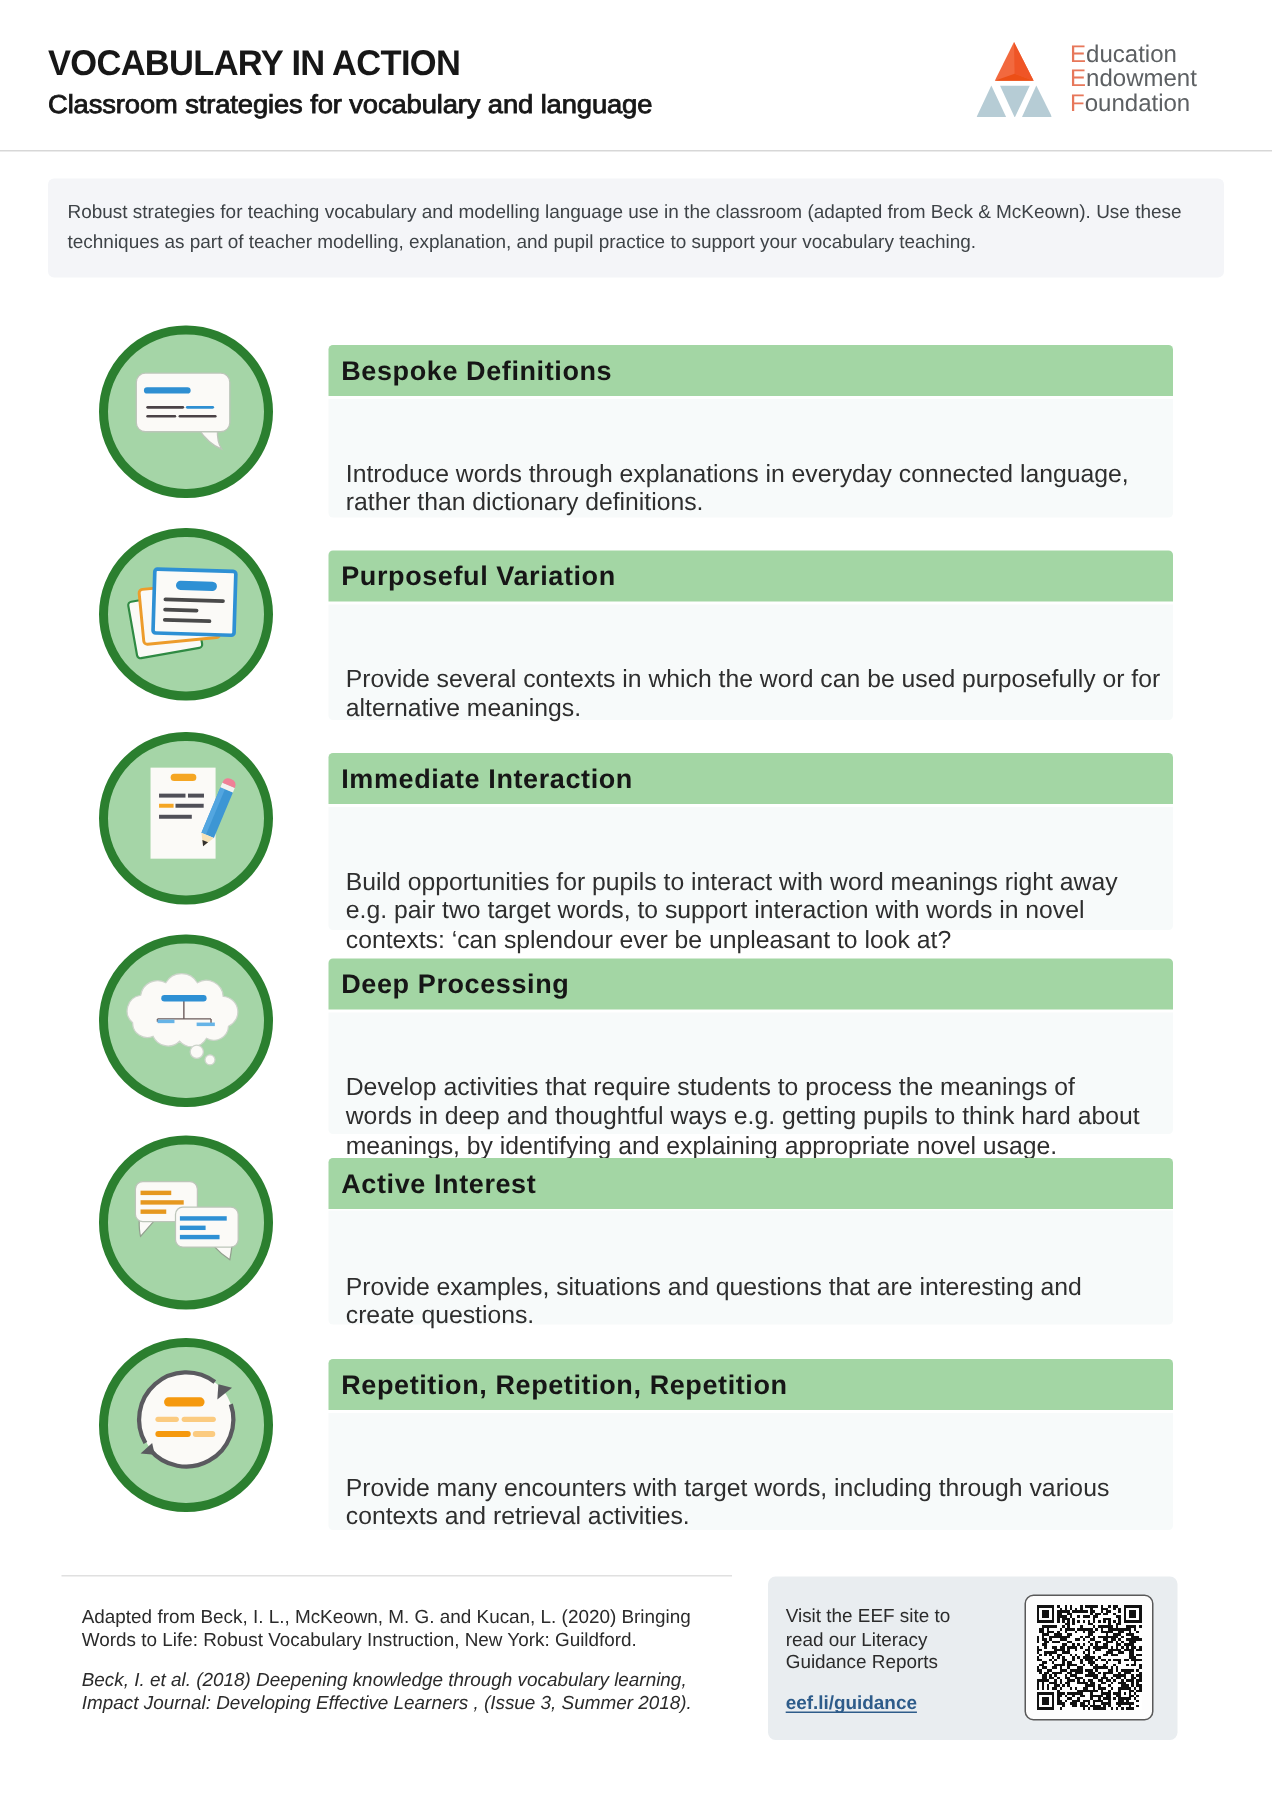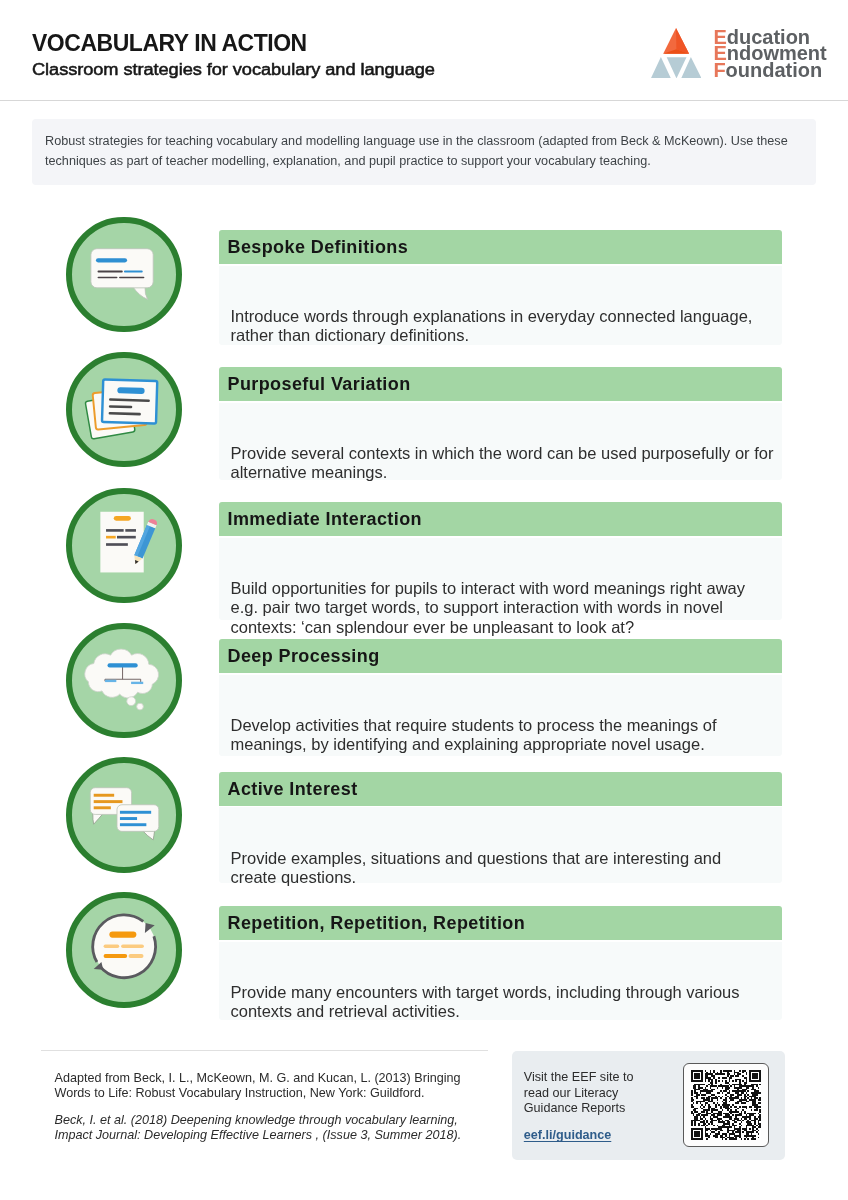--- a/index.html
+++ b/index.html
@@ -20,22 +20,22 @@
                transform:scaleX(0.966); transform-origin:left center; }
   .hdr-sub   { position:absolute; left:31.6px; top:58.9px; font-size:17.3px; font-weight:400;
                line-height:21px; color:#171717; letter-spacing:-0.004em;
                -webkit-text-stroke:0.55px #171717;
                transform:scaleX(1.055); transform-origin:left center; }
   .hdr-rule  { position:absolute; left:0; top:99.5px; width:848px; height:1px; background:#d7d7d7; }
 
   
   .logo { position:absolute; left:650.8px; top:27.7px; width:150px; height:52px; }
   .logo-mark { position:absolute; left:0; top:0; width:50.4px; height:50.4px; }
-  .logo-text { position:absolute; left:62.6px; top:1px; font-size:20px; line-height:16.8px;
-               color:#5d6063; font-weight:700; white-space:nowrap; }
+  .logo-text { position:absolute; left:62.6px; top:1px; font-size:16px; line-height:16.8px;
+               color:#5d6063; font-weight:400; white-space:nowrap; }
   .logo-text .e { color:#e7775a; }
 
   
   .intro { position:absolute; left:32px; top:119px; width:784px; height:66px;
            background:#f4f5f8; border-radius:4px; }
   .intro p { position:absolute; left:13px; top:11.5px; width:750px;
              font-size:12.65px; line-height:20.3px; color:#3e4347; }
 
   
   .rows { position:absolute; left:0; top:0; width:848px; }
@@ -217,20 +217,21 @@
   </g>
             </svg>
           </div>
         </div>
         <div class="bar" style="top:639px">
           <span>Deep Processing</span>
         </div>
         <div class="box" style="top:674.5px;height:81.5px">
           <p>
             <span class="bl">Develop activities that require students to process the meanings of</span>
+            <span class="bl">words in deep and thoughtful ways e.g. getting pupils to think hard about</span>
             <span class="bl">meanings, by identifying and explaining appropriate novel usage.</span>
           </p>
         </div>
       </div>
       <div class="row" style="top: 0px;">
         <div class="circle" style="top:757px">
           <div class="ic">
             <svg width="118" height="118" viewBox="0 0 118 118">
   <g>
     <path d="M27.4 58.5 Q27.2 65.5 28.3 69.7 Q33.2 64.2 38.2 58.5 Z" fill="#fbfaf7" stroke="#93a08f" stroke-width="0.85"></path>
@@ -283,21 +284,21 @@
           <p>
             <span class="bl">Provide many encounters with target words, including through various</span>
             <span class="bl">contexts and retrieval activities.</span>
           </p>
         </div>
       </div>
     </div>
 
   <div class="foot-rule"></div>
   <div class="refs">
-    <p class="r1">Adapted from Beck, I. L., McKeown, M. G. and Kucan, L. (2013) Bringing Words to Life: Robust Vocabulary Instruction, New York: Guildford.</p>
+    <p class="r1">Adapted from Beck, I. L., McKeown, M. G. and Kucan, L. (2020) Bringing Words to Life: Robust Vocabulary Instruction, New York: Guildford.</p>
     <p class="r2">Beck, I. et al. (2018) Deepening knowledge through vocabulary learning, Impact Journal: Developing Effective Learners , (Issue 3, Summer 2018).</p>
   </div>
   <div class="qrbox">
     <div class="qr-cap">Visit the EEF site to read our Literacy Guidance Reports</div>
     <div class="qr-link">eef.li/guidance</div>
     <div class="qr-img" id="qr">
         <svg viewBox="0 0 41 41" xmlns="http://www.w3.org/2000/svg" shape-rendering="crispEdges">
           <rect width="41" height="41" fill="#fff"></rect>
           <path fill="#111" d="M0 0h7v1h-7zM8 0h1v1h-1zM11 0h1v1h-1zM13 0h1v1h-1zM17 0h1v1h-1zM19 0h5v1h-5zM25 0h1v1h-1zM28 0h1v1h-1zM30 0h2v1h-2zM34 0h7v1h-7zM0 1h1v1h-1zM6 1h1v1h-1zM9 1h1v1h-1zM11 1h1v1h-1zM13 1h1v1h-1zM15 1h1v1h-1zM17 1h1v1h-1zM21 1h1v1h-1zM25 1h3v1h-3zM30 1h1v1h-1zM32 1h1v1h-1zM34 1h1v1h-1zM40 1h1v1h-1zM0 2h1v1h-1zM2 2h3v1h-3zM6 2h1v1h-1zM8 2h5v1h-5zM14 2h6v1h-6zM21 2h2v1h-2zM25 2h1v1h-1zM27 2h2v1h-2zM32 2h1v1h-1zM34 2h1v1h-1zM36 2h3v1h-3zM40 2h1v1h-1zM0 3h1v1h-1zM2 3h3v1h-3zM6 3h1v1h-1zM8 3h2v1h-2zM12 3h2v1h-2zM21 3h1v1h-1zM23 3h2v1h-2zM26 3h2v1h-2zM30 3h1v1h-1zM34 3h1v1h-1zM36 3h3v1h-3zM40 3h1v1h-1zM0 4h1v1h-1zM2 4h3v1h-3zM6 4h1v1h-1zM8 4h4v1h-4zM13 4h1v1h-1zM16 4h1v1h-1zM18 4h3v1h-3zM22 4h2v1h-2zM31 4h2v1h-2zM34 4h1v1h-1zM36 4h3v1h-3zM40 4h1v1h-1zM0 5h1v1h-1zM6 5h1v1h-1zM8 5h1v1h-1zM10 5h3v1h-3zM14 5h1v1h-1zM22 5h1v1h-1zM26 5h3v1h-3zM32 5h1v1h-1zM34 5h1v1h-1zM40 5h1v1h-1zM0 6h7v1h-7zM8 6h1v1h-1zM10 6h1v1h-1zM12 6h1v1h-1zM14 6h1v1h-1zM16 6h1v1h-1zM18 6h1v1h-1zM20 6h1v1h-1zM22 6h1v1h-1zM24 6h1v1h-1zM26 6h1v1h-1zM28 6h1v1h-1zM30 6h1v1h-1zM32 6h1v1h-1zM34 6h7v1h-7zM11 7h2v1h-2zM14 7h1v1h-1zM20 7h2v1h-2zM28 7h1v1h-1zM31 7h2v1h-2zM2 8h6v1h-6zM10 8h1v1h-1zM12 8h1v1h-1zM17 8h1v1h-1zM22 8h1v1h-1zM24 8h6v1h-6zM31 8h1v1h-1zM35 8h4v1h-4zM40 8h1v1h-1zM1 9h2v1h-2zM4 9h1v1h-1zM9 9h1v1h-1zM11 9h4v1h-4zM16 9h6v1h-6zM23 9h1v1h-1zM25 9h1v1h-1zM28 9h9v1h-9zM38 9h1v1h-1zM1 10h2v1h-2zM4 10h3v1h-3zM8 10h1v1h-1zM11 10h1v1h-1zM15 10h1v1h-1zM18 10h1v1h-1zM20 10h3v1h-3zM25 10h5v1h-5zM32 10h2v1h-2zM36 10h1v1h-1zM39 10h1v1h-1zM2 11h3v1h-3zM7 11h3v1h-3zM12 11h2v1h-2zM20 11h2v1h-2zM27 11h1v1h-1zM30 11h3v1h-3zM35 11h3v1h-3zM0 12h1v1h-1zM2 12h1v1h-1zM5 12h8v1h-8zM17 12h1v1h-1zM19 12h2v1h-2zM22 12h1v1h-1zM24 12h8v1h-8zM33 12h1v1h-1zM37 12h3v1h-3zM0 13h1v1h-1zM2 13h2v1h-2zM5 13h1v1h-1zM9 13h3v1h-3zM15 13h2v1h-2zM18 13h1v1h-1zM21 13h2v1h-2zM26 13h2v1h-2zM29 13h2v1h-2zM32 13h1v1h-1zM35 13h6v1h-6zM0 14h1v1h-1zM3 14h2v1h-2zM6 14h3v1h-3zM12 14h2v1h-2zM20 14h1v1h-1zM23 14h2v1h-2zM27 14h3v1h-3zM31 14h1v1h-1zM33 14h1v1h-1zM36 14h3v1h-3zM2 15h2v1h-2zM10 15h2v1h-2zM14 15h1v1h-1zM16 15h1v1h-1zM18 15h1v1h-1zM21 15h1v1h-1zM23 15h1v1h-1zM26 15h2v1h-2zM31 15h2v1h-2zM34 15h4v1h-4zM0 16h1v1h-1zM3 16h1v1h-1zM6 16h2v1h-2zM9 16h2v1h-2zM12 16h4v1h-4zM17 16h1v1h-1zM20 16h1v1h-1zM22 16h6v1h-6zM29 16h1v1h-1zM31 16h1v1h-1zM33 16h1v1h-1zM35 16h1v1h-1zM37 16h2v1h-2zM40 16h1v1h-1zM0 17h2v1h-2zM7 17h4v1h-4zM12 17h1v1h-1zM15 17h1v1h-1zM19 17h2v1h-2zM23 17h2v1h-2zM28 17h5v1h-5zM34 17h4v1h-4zM39 17h2v1h-2zM0 18h1v1h-1zM3 18h5v1h-5zM10 18h3v1h-3zM18 18h1v1h-1zM20 18h1v1h-1zM22 18h1v1h-1zM27 18h3v1h-3zM32 18h2v1h-2zM36 18h2v1h-2zM1 19h1v1h-1zM3 19h1v1h-1zM5 19h1v1h-1zM8 19h2v1h-2zM13 19h1v1h-1zM15 19h1v1h-1zM19 19h2v1h-2zM26 19h2v1h-2zM29 19h3v1h-3zM36 19h2v1h-2zM39 19h2v1h-2zM0 20h1v1h-1zM6 20h1v1h-1zM8 20h1v1h-1zM10 20h1v1h-1zM14 20h1v1h-1zM16 20h1v1h-1zM18 20h5v1h-5zM24 20h1v1h-1zM36 20h3v1h-3zM0 21h2v1h-2zM5 21h1v1h-1zM7 21h1v1h-1zM10 21h2v1h-2zM14 21h1v1h-1zM17 21h1v1h-1zM19 21h3v1h-3zM23 21h1v1h-1zM25 21h2v1h-2zM28 21h1v1h-1zM30 21h3v1h-3zM34 21h2v1h-2zM37 21h4v1h-4zM2 22h2v1h-2zM6 22h1v1h-1zM10 22h1v1h-1zM12 22h2v1h-2zM17 22h1v1h-1zM20 22h3v1h-3zM27 22h1v1h-1zM32 22h1v1h-1zM38 22h1v1h-1zM1 23h2v1h-2zM7 23h4v1h-4zM12 23h4v1h-4zM18 23h1v1h-1zM21 23h1v1h-1zM23 23h1v1h-1zM26 23h1v1h-1zM30 23h1v1h-1zM35 23h1v1h-1zM37 23h2v1h-2zM40 23h1v1h-1zM0 24h1v1h-1zM2 24h2v1h-2zM6 24h2v1h-2zM9 24h1v1h-1zM12 24h1v1h-1zM16 24h2v1h-2zM22 24h6v1h-6zM29 24h1v1h-1zM31 24h1v1h-1zM40 24h1v1h-1zM0 25h2v1h-2zM4 25h2v1h-2zM9 25h3v1h-3zM13 25h5v1h-5zM19 25h3v1h-3zM23 25h1v1h-1zM28 25h2v1h-2zM31 25h1v1h-1zM33 25h5v1h-5zM39 25h1v1h-1zM1 26h1v1h-1zM3 26h2v1h-2zM6 26h4v1h-4zM12 26h2v1h-2zM15 26h3v1h-3zM20 26h3v1h-3zM24 26h1v1h-1zM26 26h4v1h-4zM32 26h1v1h-1zM34 26h3v1h-3zM40 26h1v1h-1zM2 27h2v1h-2zM5 27h1v1h-1zM7 27h1v1h-1zM11 27h1v1h-1zM13 27h3v1h-3zM19 27h5v1h-5zM26 27h1v1h-1zM30 27h5v1h-5zM37 27h1v1h-1zM39 27h2v1h-2zM2 28h2v1h-2zM5 28h2v1h-2zM8 28h1v1h-1zM11 28h2v1h-2zM15 28h3v1h-3zM22 28h2v1h-2zM25 28h3v1h-3zM29 28h1v1h-1zM31 28h2v1h-2zM34 28h1v1h-1zM37 28h2v1h-2zM40 28h1v1h-1zM0 29h5v1h-5zM7 29h1v1h-1zM9 29h1v1h-1zM12 29h3v1h-3zM16 29h1v1h-1zM18 29h1v1h-1zM20 29h2v1h-2zM24 29h2v1h-2zM27 29h2v1h-2zM30 29h1v1h-1zM33 29h1v1h-1zM35 29h3v1h-3zM39 29h2v1h-2zM0 30h1v1h-1zM2 30h1v1h-1zM5 30h3v1h-3zM9 30h1v1h-1zM11 30h2v1h-2zM16 30h4v1h-4zM21 30h2v1h-2zM25 30h2v1h-2zM29 30h1v1h-1zM32 30h3v1h-3zM37 30h1v1h-1zM39 30h1v1h-1zM0 31h1v1h-1zM2 31h1v1h-1zM4 31h1v1h-1zM7 31h2v1h-2zM10 31h1v1h-1zM12 31h1v1h-1zM19 31h4v1h-4zM24 31h1v1h-1zM28 31h1v1h-1zM33 31h3v1h-3zM37 31h1v1h-1zM39 31h2v1h-2zM0 32h1v1h-1zM2 32h1v1h-1zM4 32h1v1h-1zM6 32h2v1h-2zM9 32h1v1h-1zM13 32h1v1h-1zM15 32h1v1h-1zM18 32h2v1h-2zM22 32h1v1h-1zM24 32h3v1h-3zM29 32h1v1h-1zM32 32h5v1h-5zM38 32h1v1h-1zM40 32h1v1h-1zM8 33h1v1h-1zM16 33h8v1h-8zM25 33h1v1h-1zM28 33h1v1h-1zM32 33h1v1h-1zM36 33h2v1h-2zM39 33h2v1h-2zM0 34h7v1h-7zM8 34h3v1h-3zM12 34h6v1h-6zM21 34h1v1h-1zM25 34h4v1h-4zM30 34h3v1h-3zM34 34h1v1h-1zM36 34h1v1h-1zM38 34h1v1h-1zM0 35h1v1h-1zM6 35h1v1h-1zM8 35h2v1h-2zM11 35h1v1h-1zM14 35h1v1h-1zM17 35h2v1h-2zM21 35h5v1h-5zM27 35h2v1h-2zM31 35h2v1h-2zM36 35h2v1h-2zM39 35h1v1h-1zM0 36h1v1h-1zM2 36h3v1h-3zM6 36h1v1h-1zM8 36h1v1h-1zM12 36h2v1h-2zM16 36h1v1h-1zM21 36h1v1h-1zM24 36h1v1h-1zM26 36h3v1h-3zM30 36h1v1h-1zM32 36h5v1h-5zM38 36h1v1h-1zM0 37h1v1h-1zM2 37h3v1h-3zM6 37h1v1h-1zM8 37h2v1h-2zM11 37h1v1h-1zM14 37h3v1h-3zM18 37h3v1h-3zM22 37h4v1h-4zM28 37h1v1h-1zM32 37h2v1h-2zM35 37h1v1h-1zM39 37h1v1h-1zM0 38h1v1h-1zM2 38h3v1h-3zM6 38h1v1h-1zM8 38h3v1h-3zM13 38h3v1h-3zM17 38h2v1h-2zM20 38h1v1h-1zM22 38h1v1h-1zM25 38h4v1h-4zM31 38h7v1h-7zM0 39h1v1h-1zM6 39h1v1h-1zM10 39h1v1h-1zM14 39h2v1h-2zM17 39h3v1h-3zM21 39h4v1h-4zM26 39h1v1h-1zM28 39h1v1h-1zM32 39h1v1h-1zM36 39h1v1h-1zM39 39h1v1h-1zM0 40h7v1h-7zM9 40h1v1h-1zM18 40h1v1h-1zM20 40h1v1h-1zM22 40h5v1h-5zM29 40h1v1h-1zM31 40h1v1h-1zM33 40h1v1h-1zM35 40h3v1h-3z"></path>
         </svg>

